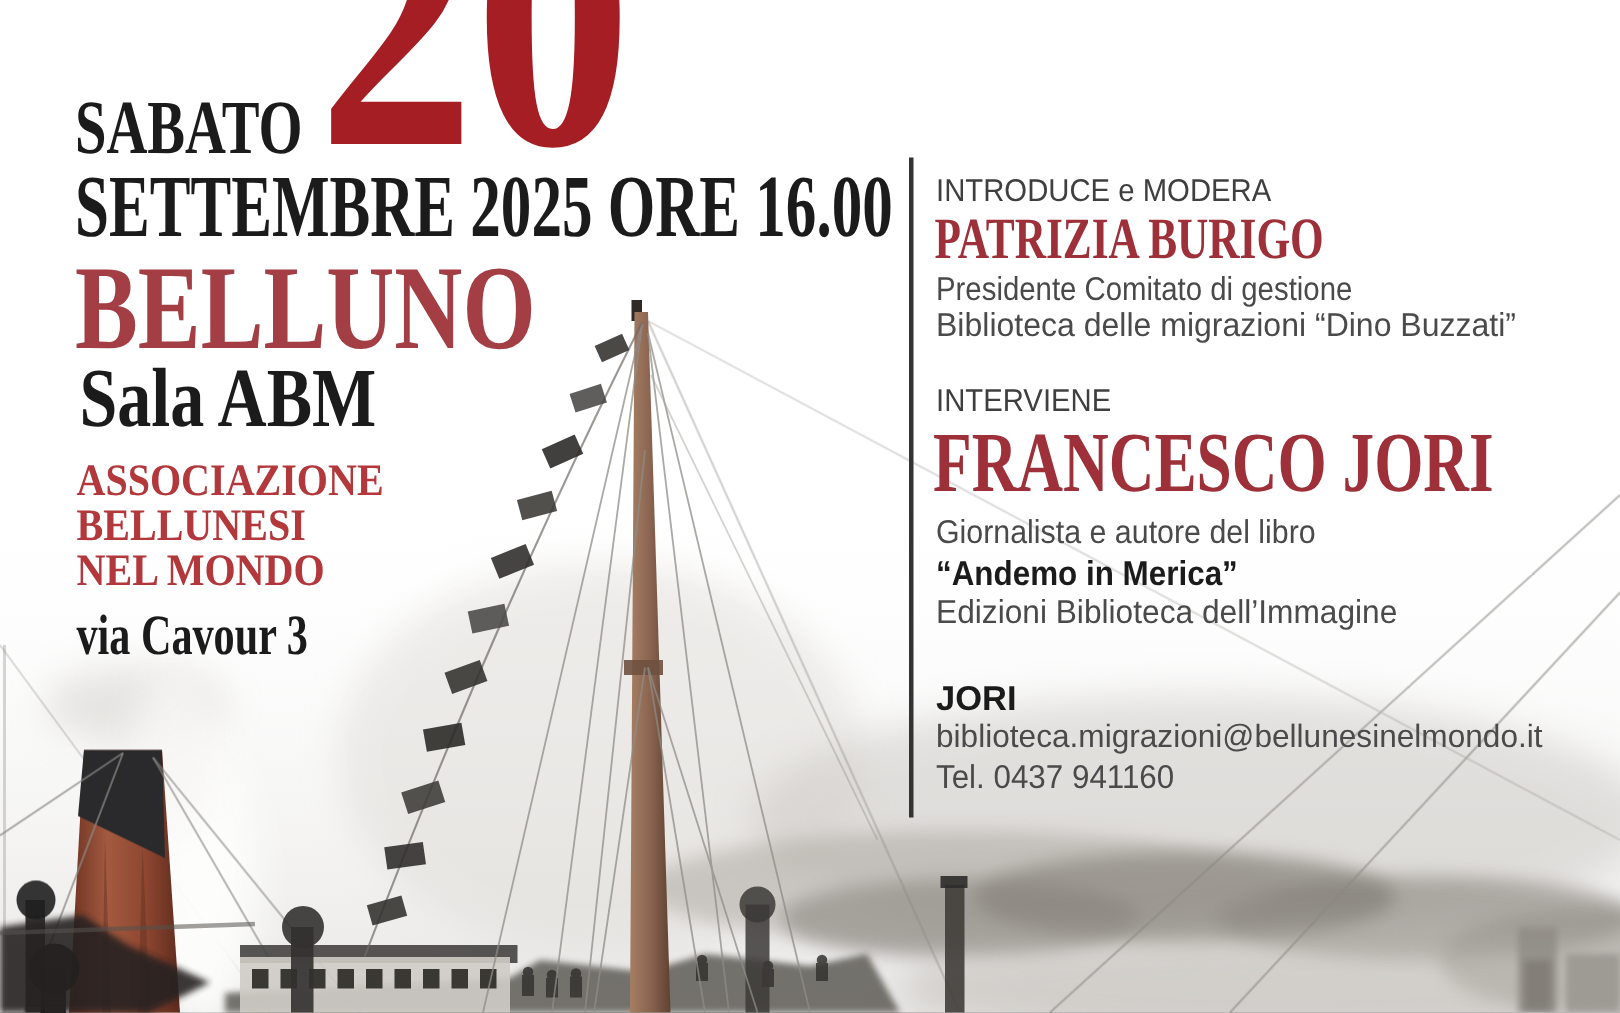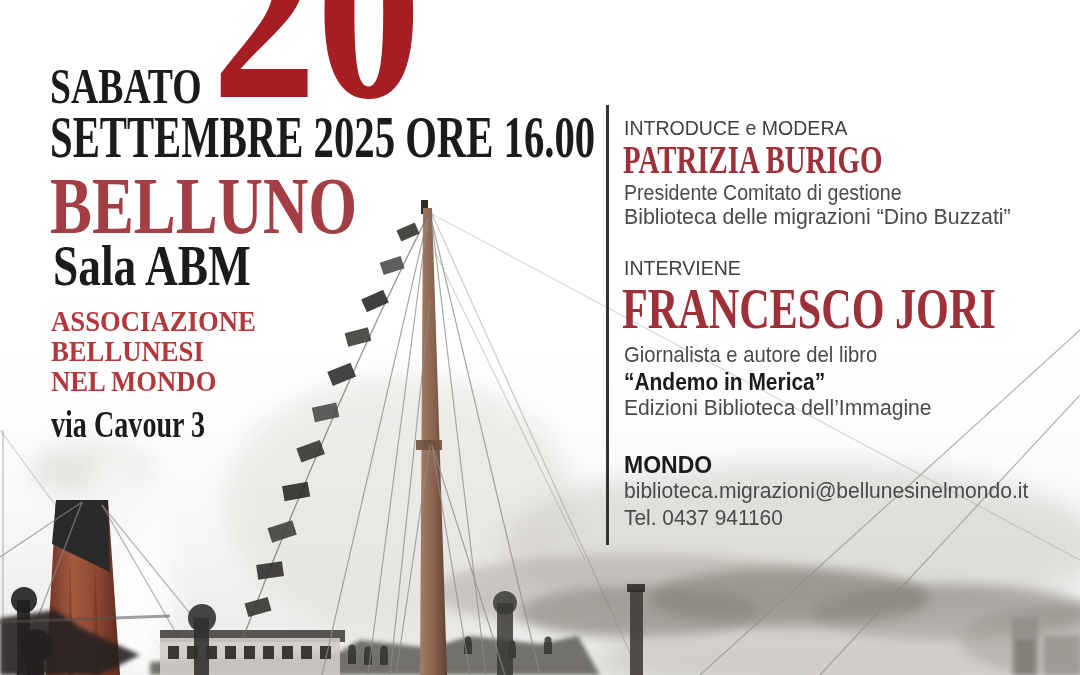--- a/index.html
+++ b/index.html
@@ -217,19 +217,19 @@
     <div class="t sans c-label" style="left:624px;top:257px;font-size:21px;--sx:.93;">INTERVIENE</div>
 
     <div class="t serif c-name" style="left:622px;top:280px;font-size:57px;--sx:.74;">FRANCESCO JORI</div>
 
     <div class="t sans c-body" style="left:624px;top:344px;font-size:22px;--sx:.92;">Giornalista e autore del libro</div>
 
     <div class="t sansb c-black" style="left:624px;top:371px;font-size:23px;--sx:.91;">“Andemo in Merica”</div>
 
     <div class="t sans c-body" style="left:624px;top:397px;font-size:22px;--sx:.96;">Edizioni Biblioteca dell’Immagine</div>
 
-    <div class="t sansb c-black" style="left:624px;top:454px;font-size:23px;">MONDO</div>
+    <div class="t sansb c-black" style="left:624px;top:454px;font-size:23px;">JORI</div>
 
     <div class="t sans c-body" style="left:624px;top:481px;font-size:21.5px;--sx:.98;">biblioteca.migrazioni@bellunesinelmondo.it</div>
 
     <div class="t sans c-body" style="left:624px;top:507px;font-size:22px;--sx:.95;">Tel. 0437 941160</div>
   </div>
 </div>
 
 </body></html>

